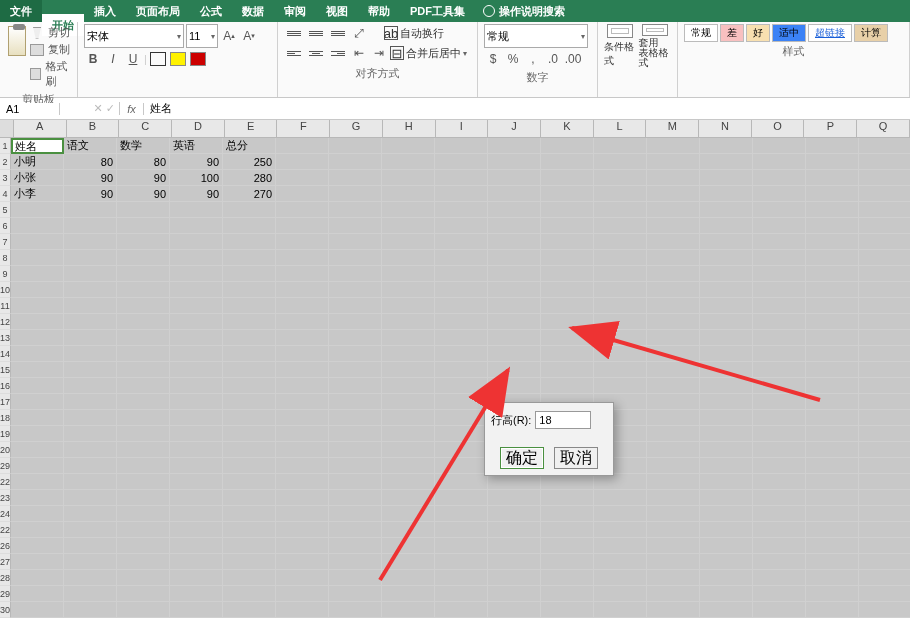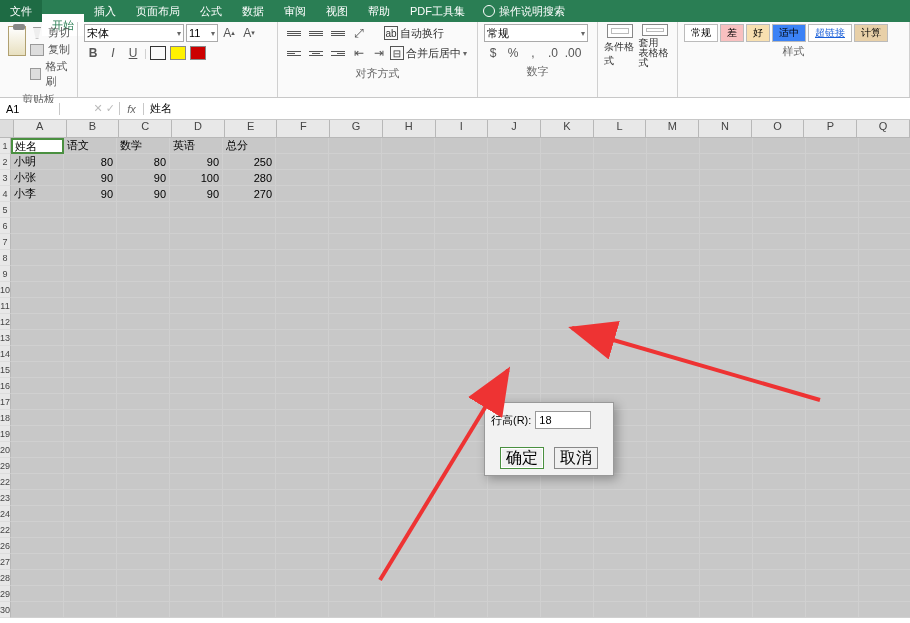--- a/index.html
+++ b/index.html
@@ -1,59 +1,59 @@
 <!DOCTYPE html>
 <html><head>
 <meta charset="utf-8">
 <style>
 * { margin: 0; padding: 0; box-sizing: border-box; font-family: "Microsoft YaHei", sans-serif; }
 body { width: 910px; height: 623px; overflow: hidden; background: #fff; position: relative; }
 
-.menubar { height: 22px; background: #2a7e54; display: flex; align-items: center; font-size: 11px; color: #fff; }
+.menubar { height: 22px; background: #2a7e54; display: flex; align-items: center; font-size: 11px; color: #fff; font-weight: bold; }
 .menubar .tab { padding: 0 10px; height: 100%; display: flex; align-items: center; cursor: pointer; }
 .menubar .tab.file { background: #1e6b44; }
 .menubar .tab.active { background: #fff; color: #2a7e54; margin-top: 28px; }
 .menubar .hint { display: flex; align-items: center; padding: 0 8px; }
 .menubar .bulb-icon { width: 12px; height: 12px; border: 1px solid #fff; border-radius: 50%; margin-right: 4px; position: relative; }
 
 .ribbon { height: 76px; background: #fafafa; border-bottom: 1px solid #c8c8c8; display: flex; }
 .ribbon-group { border-right: 1px solid #d0d0d0; padding: 2px 6px; display: flex; flex-direction: column; font-size: 11px; }
 .ribbon-group .label { text-align: center; color: #666; font-size: 11px; padding-top: 2px; }
 .clipboard-group { width: 78px; }
 .clipboard-top { display: flex; }
 .clipboard-item { display: flex; align-items: center; gap: 4px; padding: 1px 0; color: #555; }
 .mini-icon { width: 14px; height: 12px; background: #ddd; border: 1px solid #999; }
 .cut-icon { background: #eee; clip-path: polygon(20% 0, 80% 0, 60% 100%, 40% 100%); }
 .paste-big { width: 22px; height: 30px; background: linear-gradient(#fff,#e8e0c0); border: 1px solid #b0a070; margin: 2px 4px 0 2px; position: relative; }
 .paste-big::before { content:""; position:absolute; top:-3px; left:4px; width:12px; height:6px; background:#888; border-radius:2px; }
 
 .font-group { width: 200px; }
 .font-row { display: flex; gap: 2px; align-items: center; margin-bottom: 2px; }
-.combo { border: 1px solid #aaa; background: #fff; height: 18px; display: flex; align-items: center; font-size: 11px; padding: 0 2px; }
+.combo { border: 1px solid #aaa; background: #fff; height: 24px; display: flex; align-items: center; font-size: 11px; padding: 0 2px; }
 .combo .arrow { margin-left: auto; font-size: 8px; color: #666; }
 .font-name { width: 100px; }
 .font-size { width: 32px; }
 .btn-sm { width: 18px; height: 18px; display: flex; align-items: center; justify-content: center; font-size: 12px; color: #555; }
 .btn-sm.bold { font-weight: bold; }
 .btn-sm.italic { font-style: italic; }
 .btn-sm.underline { text-decoration: underline; }
 .color-swatch { width: 16px; height: 14px; border: 1px solid #888; }
 .fill-swatch { background: #fff200; }
 .font-swatch { background: #c00; }
 .border-swatch { border: 1px solid #333; position: relative; }
 
 .align-group { width: 200px; }
 .align-row { display: flex; gap: 2px; align-items: center; margin-bottom: 2px; }
 .align-btn { width: 20px; height: 16px; display: flex; flex-direction: column; justify-content: center; gap: 1px; padding: 0 3px; }
 .align-btn span { height: 1px; background: #555; }
 .align-left span:nth-child(2){ width: 60%; }
 .align-right span:nth-child(2){ width: 60%; margin-left:auto; }
 .align-center span:nth-child(2){ width: 60%; margin:0 auto; }
 .align-text { font-size: 11px; color: #333; display: flex; align-items: center; gap: 2px; }
-.ab-icon { width: 14px; height: 14px; border: 1px solid #555; font-size: 10px; display:flex; align-items:center; justify-content:center; }
+.ab-icon { width: 14px; height: 14px; border: 1px solid #555; font-size: 13px; display:flex; align-items:center; justify-content:center; }
 
 .number-group { width: 120px; }
 .num-combo { width: 104px; }
 .num-btns { display: flex; gap: 2px; margin-top: 2px; }
 
 .styles-group { width: 80px; display:flex; flex-direction:column; }
 .style-btns { display: flex; gap: 2px; }
 .style-btn { width: 34px; height: 44px; display:flex; flex-direction:column; align-items:center; font-size:10px; color:#333; }
 .style-icon { width: 26px; height: 24px; border: 1px solid #888; margin-bottom: 2px; position:relative; background:#fff; }
 .style-icon::before { content:""; position:absolute; inset:3px; border:1px solid #bbb; }

